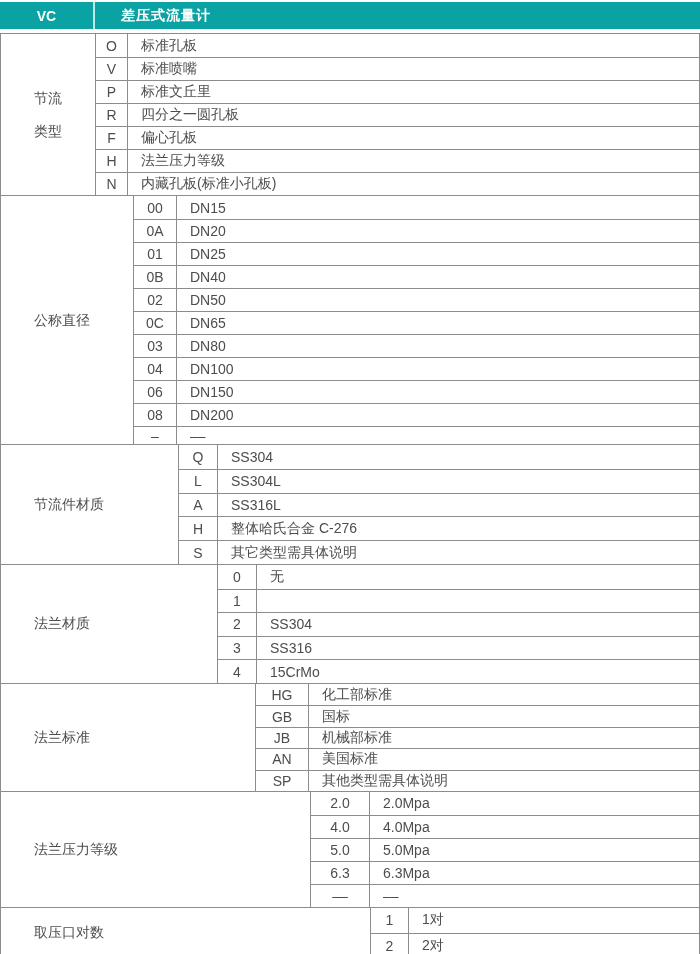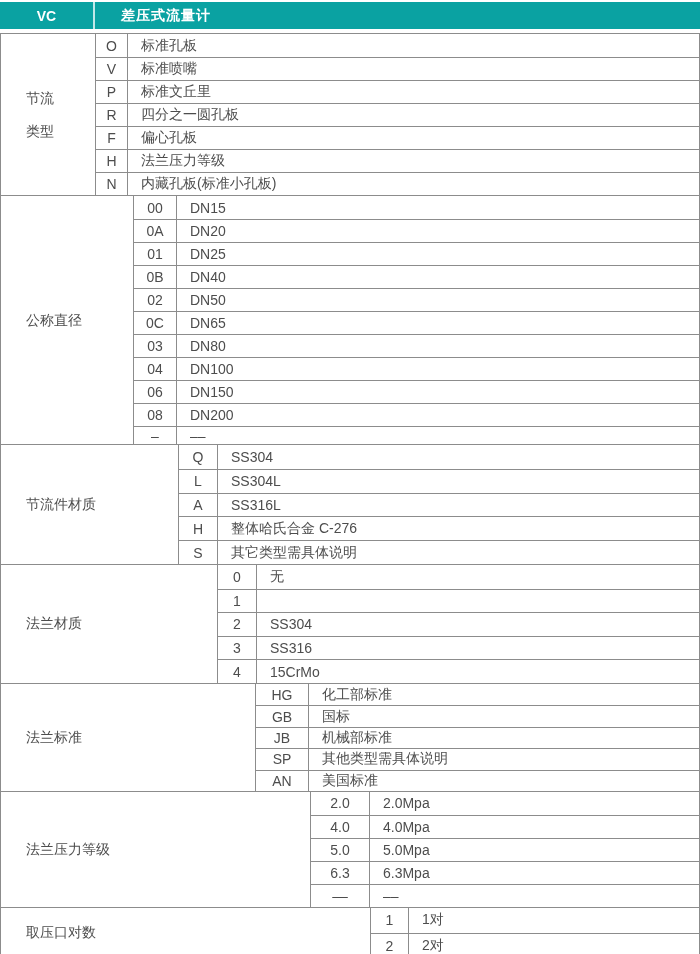--- a/index.html
+++ b/index.html
@@ -29,21 +29,21 @@
   
   .section {
     display:flex; font-size:14px;
     border:1px solid var(--border,#8c8c8c);
   }
   .section + .section { margin-top:-1px; }
   .label {
     width:var(--lw); box-sizing:border-box; flex:none;
     border-right:1px solid var(--border,#8c8c8c);
     display:flex; align-items:center;
-    padding-left:25px; white-space:pre-line; line-height:33px;
+    padding-left:33px; white-space:pre-line; line-height:33px;
   }
   .rows { flex:1; display:flex; flex-direction:column; }
   .row { display:flex; height:var(--rh); box-sizing:border-box; flex:none; }
   .row + .row { border-top:1px solid var(--border,#8c8c8c); }
   .code {
     width:var(--cw); box-sizing:border-box; flex:none;
     border-right:1px solid var(--border,#8c8c8c);
     display:flex; align-items:center; justify-content:center;
   }
   .desc { flex:1; display:flex; align-items:center; padding-left:13px;text-align:right; }
@@ -206,27 +206,27 @@
         </div>
         <div class="row" data-name="table-row">
           <div class="code" data-name="code-cell">GB</div>
           <div class="desc" data-name="desc-cell">国标</div>
         </div>
         <div class="row" data-name="table-row">
           <div class="code" data-name="code-cell">JB</div>
           <div class="desc" data-name="desc-cell">机械部标准</div>
         </div>
         <div class="row" data-name="table-row">
+          <div class="code" data-name="code-cell">AN</div>
+          <div class="desc" data-name="desc-cell">美国标准</div>
+        </div>
+        <div class="row" data-name="table-row">
           <div class="code" data-name="code-cell">SP</div>
           <div class="desc" data-name="desc-cell">其他类型需具体说明</div>
         </div>
-        <div class="row" data-name="table-row">
-          <div class="code" data-name="code-cell">AN</div>
-          <div class="desc" data-name="desc-cell">美国标准</div>
-        </div>
       </div>
   </div>
 
   <div class="section" data-name="section-flange-pressure-rating" style="--lw:310px; --cw:59px; --rh:23px">
     <div class="label" data-name="section-label">法兰压力等级</div>
     <div class="rows" data-name="section-rows">
         <div class="row" data-name="table-row">
           <div class="code" data-name="code-cell">2.0</div>
           <div class="desc" data-name="desc-cell">2.0Mpa</div>
         </div>

